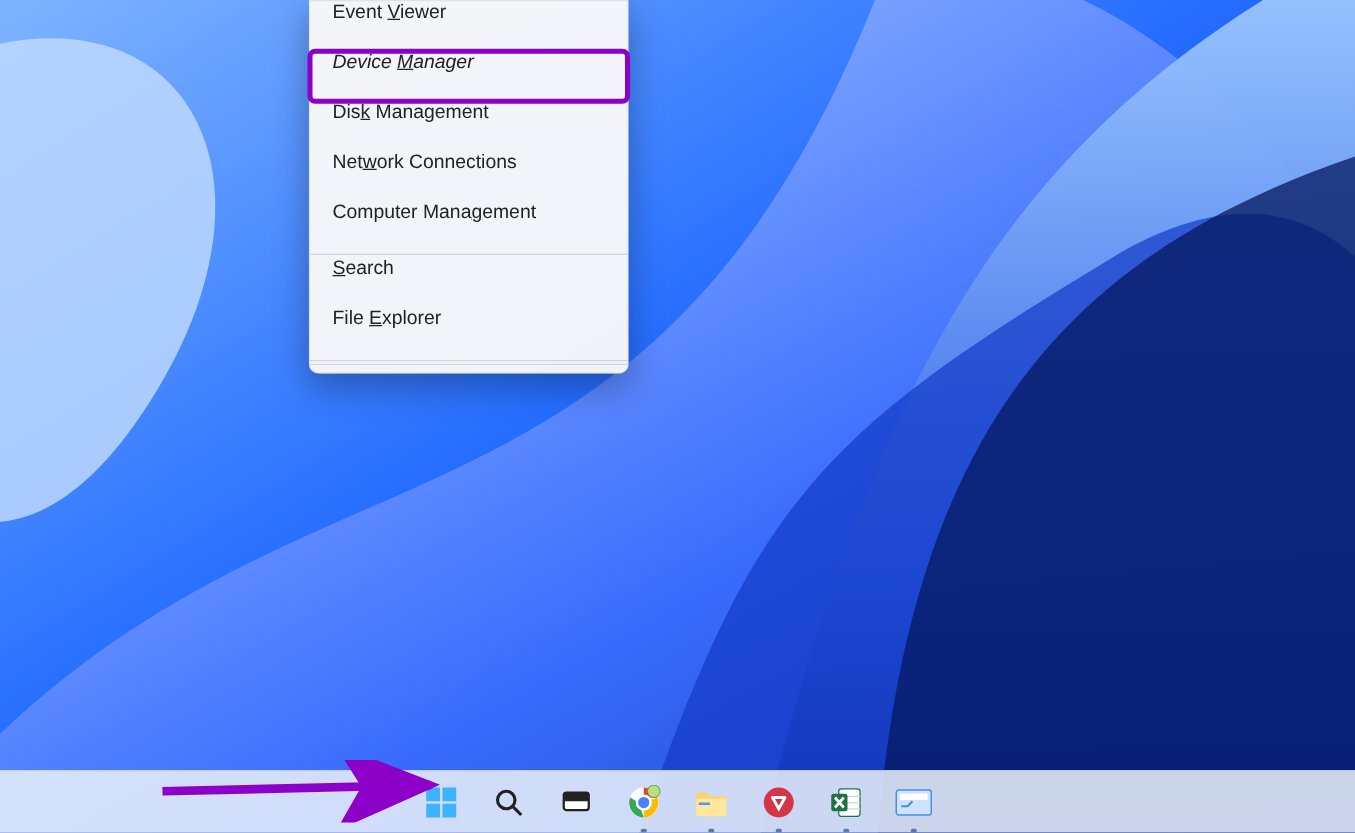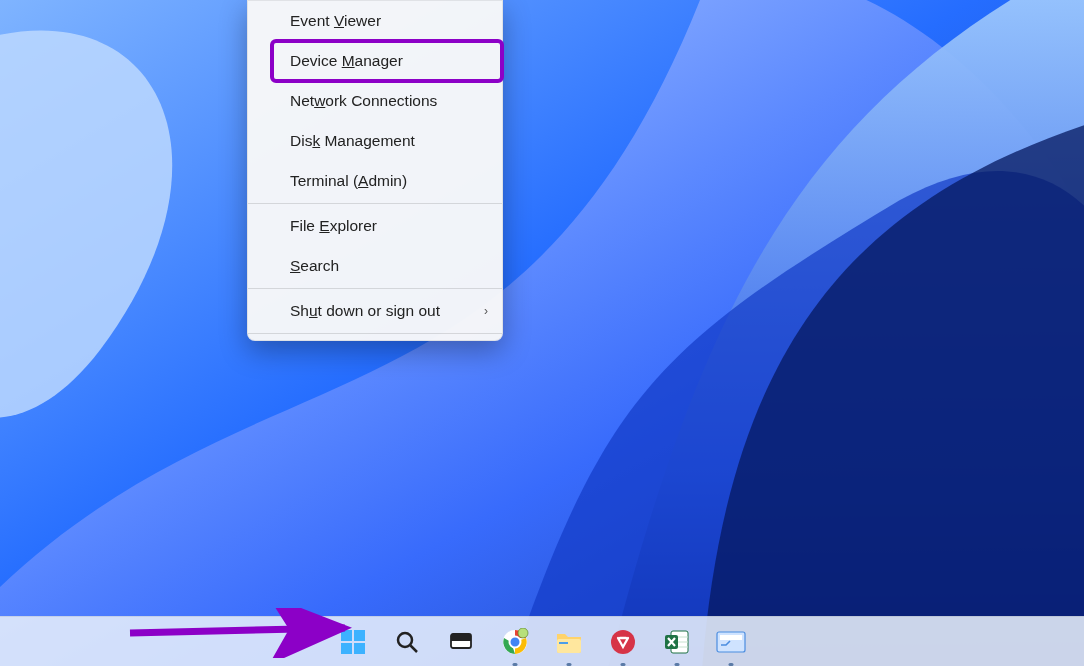--- a/index.html
+++ b/index.html
@@ -60,31 +60,31 @@
     border: 1px solid rgba(0,0,0,0.08);
     border-radius: 0 0 8px 8px;
     box-shadow: 0 10px 28px rgba(0,0,0,0.3);
     z-index: 10;
     padding-bottom: 4px;
   }
   .menu-item {
     padding: 0 18px;
     height: 40px;
     display: flex;
-    align-items: center;
+    align-items: flex-start;
     font-size: 15.5px;
     color: #222;
     position: relative;
-    margin-left: 24px;
   }
   .menu-item.highlighted {
     outline: 4px solid #8c00c7;
     outline-offset: -2px;
     border-radius: 4px;
     background: transparent;
+    font-style: italic;
   }
   .menu-sep {
     height: 1px;
     background: rgba(0,0,0,0.12);
     margin: 2px 0;
   }
   .submenu-arrow {
     position: absolute;
     right: 14px;
     top: 50%;
@@ -134,40 +134,36 @@
 </div>
 
 <div class="context-menu" id="context-menu">
     <div class="menu-item">
       <span class="mn">Event <u>V</u>iewer</span>
     </div>
     <div class="menu-item highlighted">
       <span class="mn">Device <u>M</u>anager</span>
     </div>
     <div class="menu-item">
+      <span class="mn">Dis<u>k</u> Management</span>
+    </div>
+    <div class="menu-item">
       <span class="mn">Net<u>w</u>ork Connections</span>
     </div>
     <div class="menu-item">
-      <span class="mn">Dis<u>k</u> Management</span>
-    </div>
-    <div class="menu-item">
-      <span class="mn">Terminal (<u>A</u>dmin)</span>
+      <span class="mn">Computer Mana<u>g</u>ement</span>
     </div>
     <div class="menu-sep"></div>
     <div class="menu-item">
+      <span class="mn"><u>S</u>earch</span>
+    </div>
+    <div class="menu-item">
       <span class="mn">File <u>E</u>xplorer</span>
     </div>
-    <div class="menu-item">
-      <span class="mn"><u>S</u>earch</span>
-    </div>
     <div class="menu-sep"></div>
-    <div class="menu-item">
-      <span class="mn">Sh<u>u</u>t down or sign out</span>
-      <span class="submenu-arrow">›</span>
-    </div>
     <div class="menu-sep"></div>
   </div>
 
 <div class="taskbar" id="taskbar">
     <div class="taskbar-icon">
       <svg width="28" height="28" viewBox="0 0 28 28">
         <rect x="2" y="2" width="11" height="11" fill="#3db2ff"></rect>
         <rect x="15" y="2" width="11" height="11" fill="#3db2ff"></rect>
         <rect x="2" y="15" width="11" height="11" fill="#3db2ff"></rect>
         <rect x="15" y="15" width="11" height="11" fill="#3db2ff"></rect>

